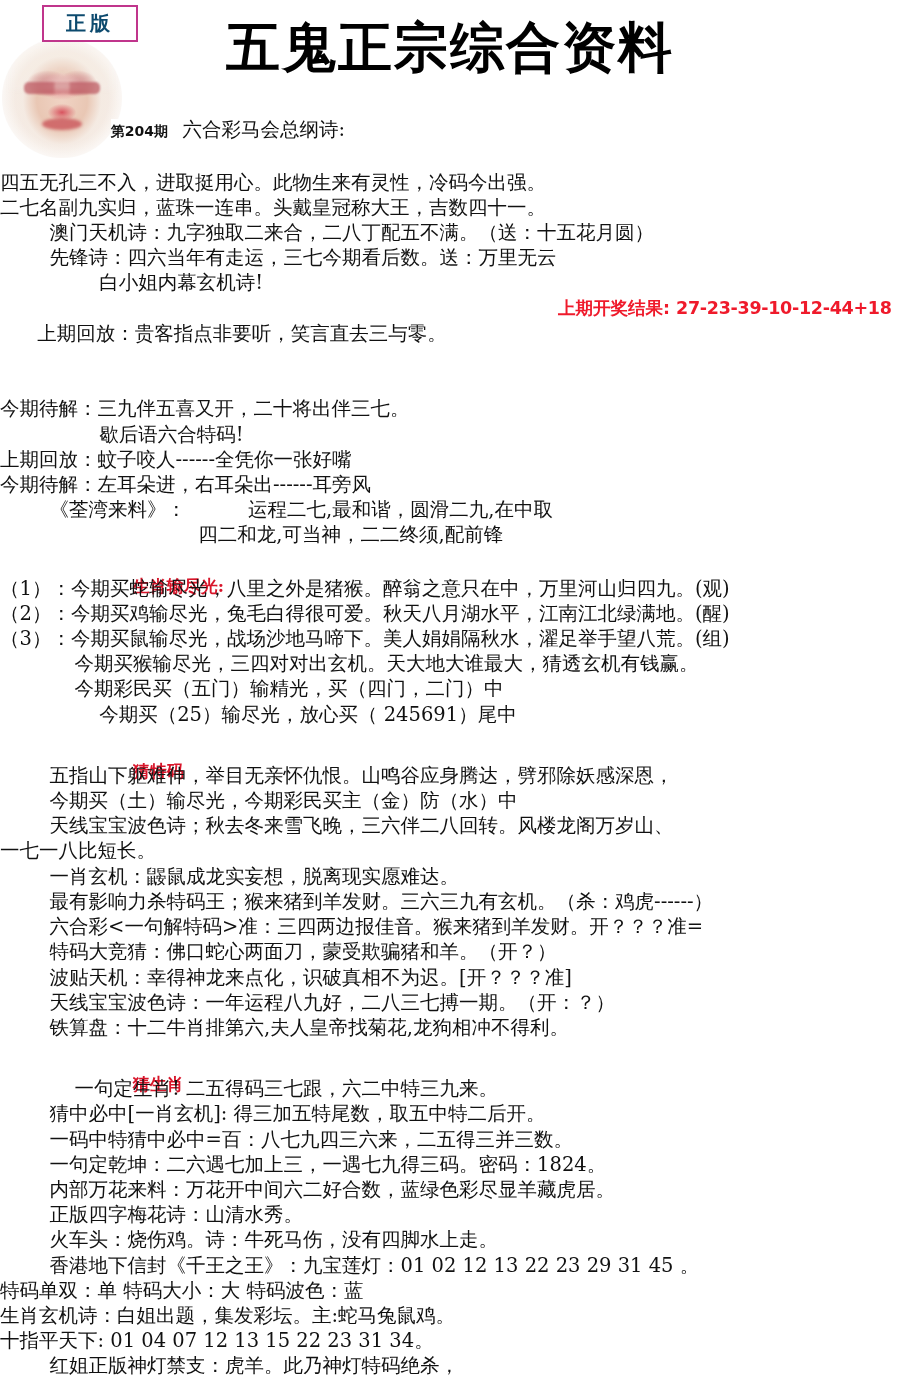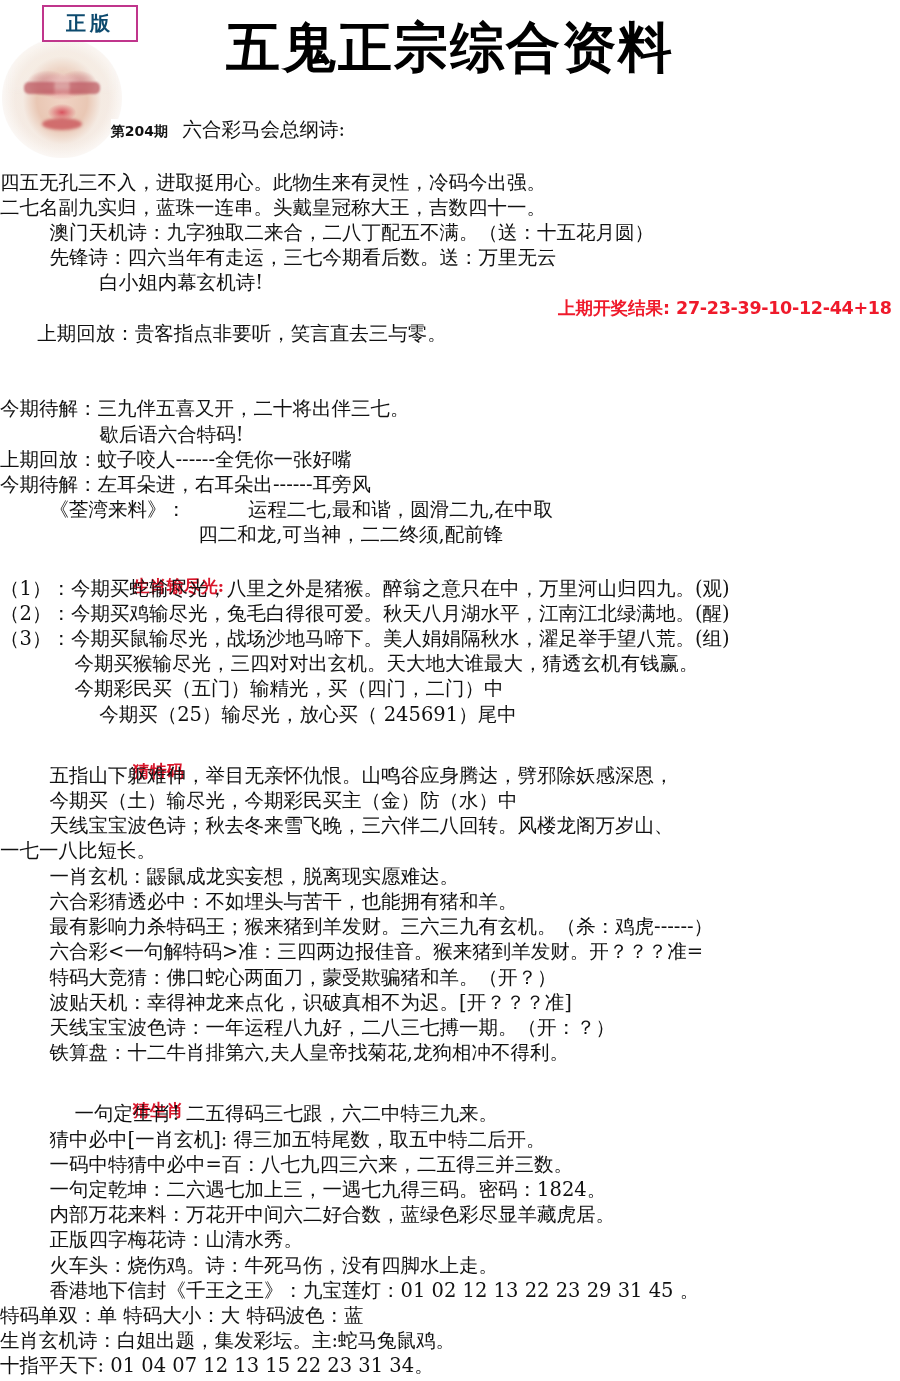--- a/index.html
+++ b/index.html
@@ -204,21 +204,20 @@
 
   <div class="ln serif" style="height:30px;padding-top:6px;">
     <span style="display:inline-block;width:108px;"></span><span class="redhead">猜特码</span>
   </div>
   <div class="block">
     <div class="ln serif">        五指山下躯难伸，举目无亲怀仇恨。山鸣谷应身腾达，劈邪除妖感深恩，</div>
     <div class="ln serif">        今期买（土）输尽光，今期彩民买主（金）防（水）中</div>
     <div class="ln serif">        天线宝宝波色诗；秋去冬来雪飞晚，三六伴二八回转。风楼龙阁万岁山、</div>
     <div class="ln serif">一七一八比短长。</div>
     <div class="ln serif">        一肖玄机：鼹鼠成龙实妄想，脱离现实愿难达。</div>
-    <div class="ln serif">        六合彩猜透必中：不如埋头与苦干，也能拥有猪和羊。</div>
     <div class="ln serif">        最有影响力杀特码王；猴来猪到羊发财。三六三九有玄机。（杀：鸡虎------）</div>
     <div class="ln serif">        六合彩&lt;一句解特码&gt;准：三四两边报佳音。猴来猪到羊发财。开？？？准=</div>
     <div class="ln serif">        特码大竞猜：佛口蛇心两面刀，蒙受欺骗猪和羊。（开？）</div>
     <div class="ln serif">        波贴天机：幸得神龙来点化，识破真相不为迟。[开？？？准]</div>
     <div class="ln serif">        天线宝宝波色诗：一年运程八九好，二八三七搏一期。（开：？）</div>
     <div class="ln serif">        铁算盘：十二牛肖排第六,夫人皇帝找菊花,龙狗相冲不得利。</div>
   </div>
 
   <div class="ln serif" style="height:30px;padding-top:6px;">
     <span style="display:inline-block;width:108px;"></span><span class="redhead">猜生肖</span>

